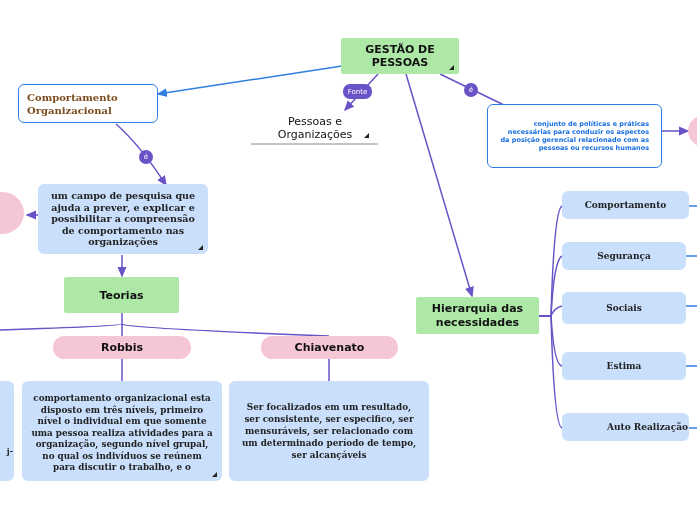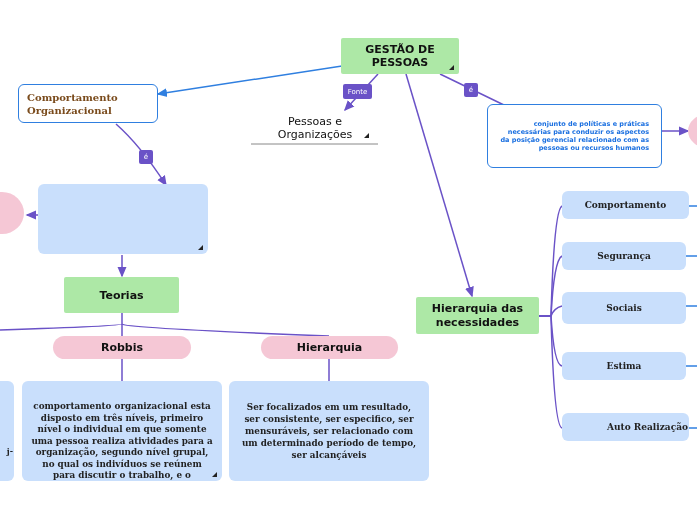--- a/index.html
+++ b/index.html
@@ -9,21 +9,21 @@
     font-family: "DejaVu Sans", sans-serif;
   }
   #lines { position: absolute; left: 0; top: 0; width: 697px; height: 520px; }
   .node { position: absolute; box-sizing: border-box; display: flex; align-items: center; justify-content: center; text-align: center; }
   .green { background: #ade8a6; border-radius: 2px; font-weight: bold; color: #111; }
   .pink { background: #f5c7d5; border-radius: 14px; font-weight: bold; color: #111; }
   .blue { background: #c9dffc; border-radius: 6px; font-family: "DejaVu Serif", serif; font-weight: bold; color: #222; }
   .outlined { background: #fff; border: 1.5px solid #2f7fe0; border-radius: 6px; }
   .serif { font-family: "DejaVu Serif", serif; }
   .corner { position: absolute; right: 5px; bottom: 4px; width: 0; height: 0; border-left: 5px solid transparent; border-bottom: 5px solid #222; }
-  .badge { position: absolute; background: #6a52c7; color: #fff; font-size: 7px; border-radius: 2px; display: flex; align-items: center; justify-content: center; font-family: "DejaVu Sans", sans-serif; }
+  .badge { position: absolute; background: #6a52c7; color: #fff; font-size: 7px; border-radius: 7px; display: flex; align-items: center; justify-content: center; font-family: "DejaVu Sans", sans-serif; }
   .clip { overflow: hidden; }
   .circle { position: absolute; background: #f5c7d5; border-radius: 50%; }
 </style>
 </head>
 <body>
 
 <svg id="lines" viewBox="0 0 697 520">
   <defs>
     <marker id="ap" markerWidth="8" markerHeight="8" refX="6" refY="4" orient="auto">
         <path d="M0,1 L7,4 L0,7 z" fill="#6a52c7"></path>
@@ -91,40 +91,41 @@
 
 <div class="node outlined" style="left:487px; top:104px; width:175px; height:64px; justify-content:flex-start; text-align:right; padding:0 12px; font-size:6.5px; line-height:8px; font-weight:bold; color:#1a6fe0;">
   <span>conjunto de políticas e práticas necessárias para conduzir os aspectos da posição gerencial relacionado com as pessoas ou recursos humanos</span>
 </div>
 
 <div class="circle" style="left:688px; top:114px; width:40px; height:34px;"></div>
 
 <div class="circle" style="left:-20px; top:192px; width:44px; height:42px;"></div>
 
 <div class="node blue clip" style="left:38px; top:184px; width:170px; height:70px; font-size:9.5px; line-height:11.5px; padding:6px 12px 0; align-items:flex-start;">
+  <span>um campo de pesquisa que ajuda a prever, e explicar e possibilitar a compreensão de comportamento nas organizações</span>
   <span class="corner"></span>
 </div>
 
 <div class="node green" style="left:64px; top:277px; width:115px; height:36px; font-size:11px;">
   <span>Teorias</span>
 </div>
 
 <div class="node pink" style="left:53px; top:336px; width:138px; height:23px; font-size:11px; border-radius:12px;">
   <span>Robbis</span>
 </div>
 
 <div class="node pink" style="left:261px; top:336px; width:137px; height:23px; font-size:11px; border-radius:12px;">
-  <span>Hierarquia</span>
+  <span>Chiavenato</span>
 </div>
 
 <div class="node blue" style="left:-10px; top:381px; width:24px; height:100px; font-size:8px; justify-content:flex-end; padding-top:40px; padding-right:1px;">
   <span>j-</span>
 </div>
 
-<div class="node blue clip" style="left:22px; top:381px; width:200px; height:100px; font-size:8.8px; line-height:11.5px; padding:20px 8px 0; align-items:flex-start;">
+<div class="node blue clip" style="left:22px; top:381px; width:200px; height:100px; font-size:8.8px; line-height:11.5px; padding:12px 8px 0; align-items:flex-start;">
   <span>comportamento organizacional esta disposto em três níveis, primeiro nível o individual em que somente uma pessoa realiza atividades para a organização, segundo nível grupal, no qual os indivíduos se reúnem para discutir o trabalho, e o</span>
   <span class="corner"></span>
 </div>
 
 <div class="node blue" style="left:229px; top:381px; width:200px; height:100px; font-size:8.8px; line-height:12px; padding:0 10px;">
   <span>Ser focalizados em um resultado, ser consistente, ser especifico, ser mensuráveis, ser relacionado com um determinado período de tempo, ser alcançáveis</span>
 </div>
 
 <div class="node green" style="left:416px; top:297px; width:123px; height:37px; font-size:11px; line-height:14px; padding:0 10px;">
   <span>Hierarquia das necessidades</span>

